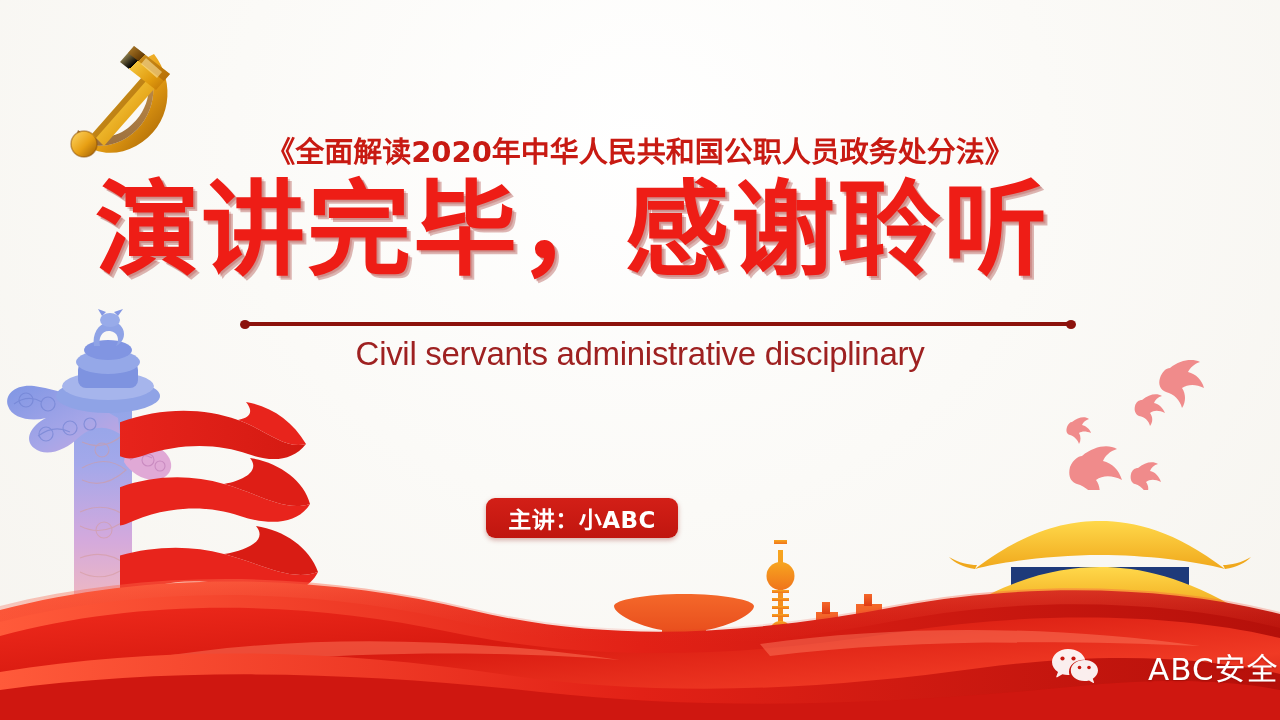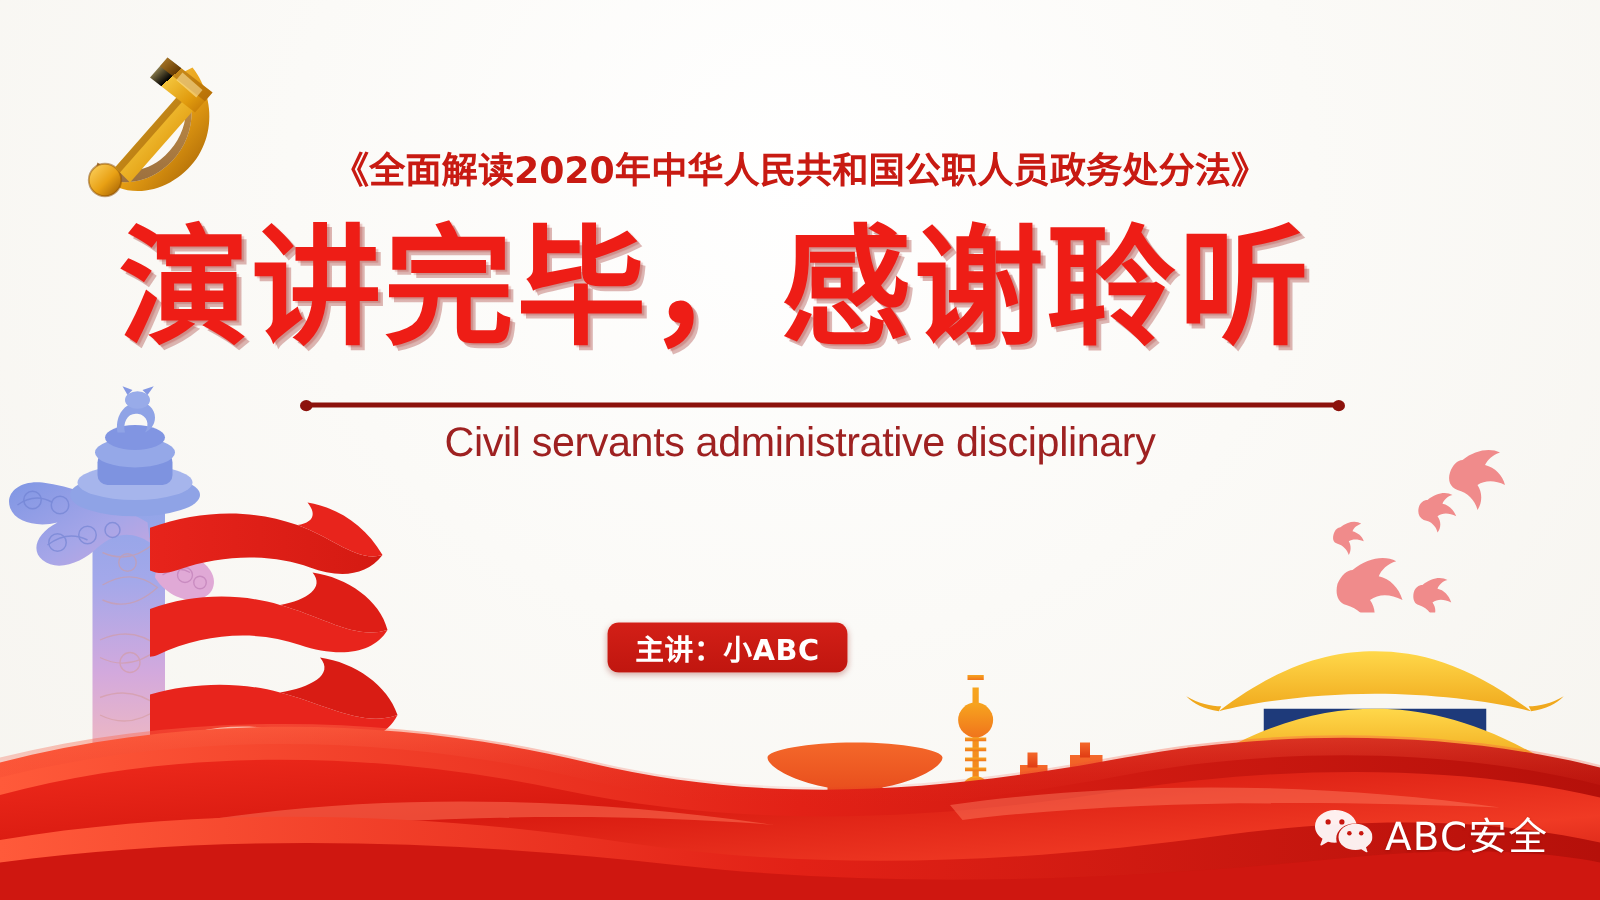--- a/index.html
+++ b/index.html
@@ -34,21 +34,21 @@
   #skyline{ left:600px; top:540px; width:400px; height:130px; }
 
   
   #tiananmen{ left:915px; top:515px; width:370px; height:170px; }
 
   
   #silk{ left:0; bottom:0; width:1280px; height:180px; }
 
   
   #deck-subtitle{
-    position:absolute; top:112px; left:0; width:1280px;
+    position:absolute; top:128px; left:0; width:1280px;
     text-align:center; font-size:29px; font-weight:bold;
     color:#c81a12; letter-spacing:0px;
     font-family:"DejaVu Sans","Liberation Sans",sans-serif;
     text-shadow:0 1px 0 rgba(255,255,255,.7);
   }
   #deck-title{
     position:absolute; top:172px; left:0; width:1144px;
     text-align:center;
     font-size:104px; font-weight:bold; line-height:1.12;
     color:#ee1d16; letter-spacing:2px;
@@ -97,20 +97,21 @@
 
   
   #watermark{
     position:absolute; left:1052px; top:644px;
     display:flex; align-items:center; gap:10px;
   }
   #watermark .wm-text{
     color:#fff; font-size:31px; letter-spacing:1px;
     font-family:"DejaVu Sans","Liberation Sans",sans-serif;
     text-shadow:0 1px 2px rgba(120,10,5,.4);
+    margin-left:40px;
   }
 </style>
 </head>
 <body>
 
 <div id="slide">
 
   <div class="layer" id="emblem">
     <svg viewBox="0 0 130 140" width="130" height="140" aria-hidden="true">
       <defs>

